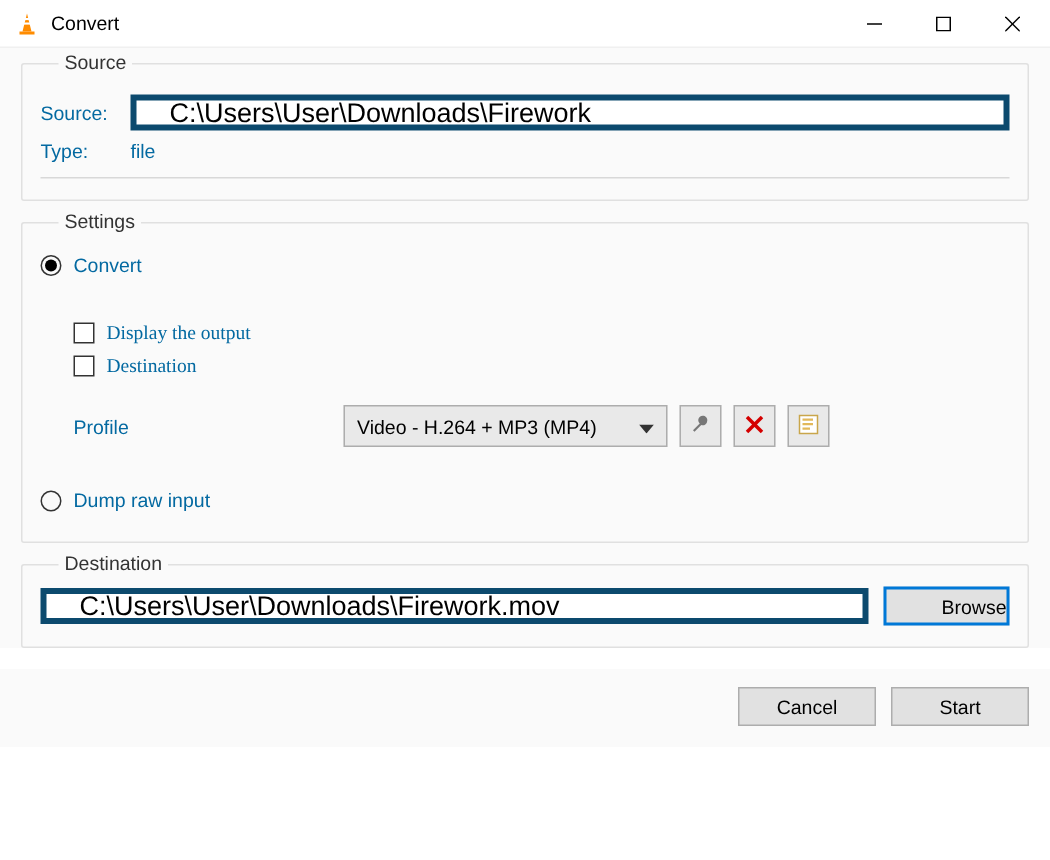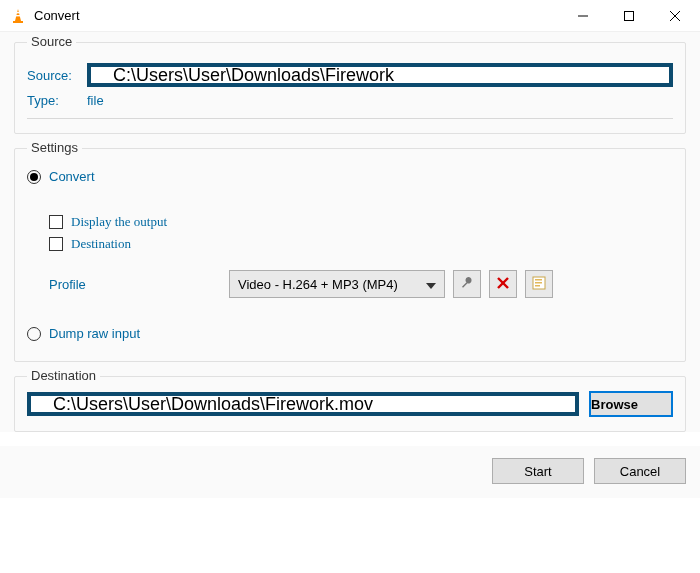--- a/index.html
+++ b/index.html
@@ -33,21 +33,21 @@
       border: 1px solid #e0e0e0;
       border-radius: 2px;
       padding: 14px 12px 14px 12px;
       margin-bottom: 14px;
       position: relative;
       background: #fafafa;
     }
     .legend {
       position: absolute;
       top: -9px;
-      left: 12px;
+      left: 24px;
       background: #fafafa;
       padding: 0 4px;
       font-size: 13px;
       color: #333;
     }
     .row { display: flex; align-items: center; margin: 6px 0; }
     .label { font-size: 13px; color: #0369a1; }
     .src-label { width: 60px; }
     .text-input {
       flex: 1;
@@ -86,23 +86,22 @@
       margin-left: 8px;
       display: flex; align-items: center; justify-content: center;
     }
     .dest-row { display: flex; align-items: center; }
     .dest-label { width: 110px; }
     .browse-btn {
       width: 84px; height: 26px;
       border: 2px solid #0078d7;
       background: #e1e1e1;
       margin-left: 10px;
-      display: flex; align-items: center; justify-content: flex-start;
-      font-size: 13px;
-      font-weight: bold;
+      display: flex; align-items: center; justify-content: flex-end;
+      font-size: 13px;
     }
     .footer {
       display: flex; justify-content: flex-end;
       padding: 12px 14px 14px 14px;
       background: #fafafa;
     }
     .btn {
       width: 92px; height: 26px;
       border: 1px solid #adadad;
       background: #e1e1e1;
@@ -231,18 +230,18 @@
       <div class="browse-btn">
         <span>Browse</span>
       </div>
     </div>
   </div>
 
 </div>
 
 <div class="footer">
   <div class="btn">
+    <span>Cancel</span>
+  </div>
+  <div class="btn">
     <span>Start</span>
   </div>
-  <div class="btn">
-    <span>Cancel</span>
-  </div>
 </div>
 
 </body></html>

